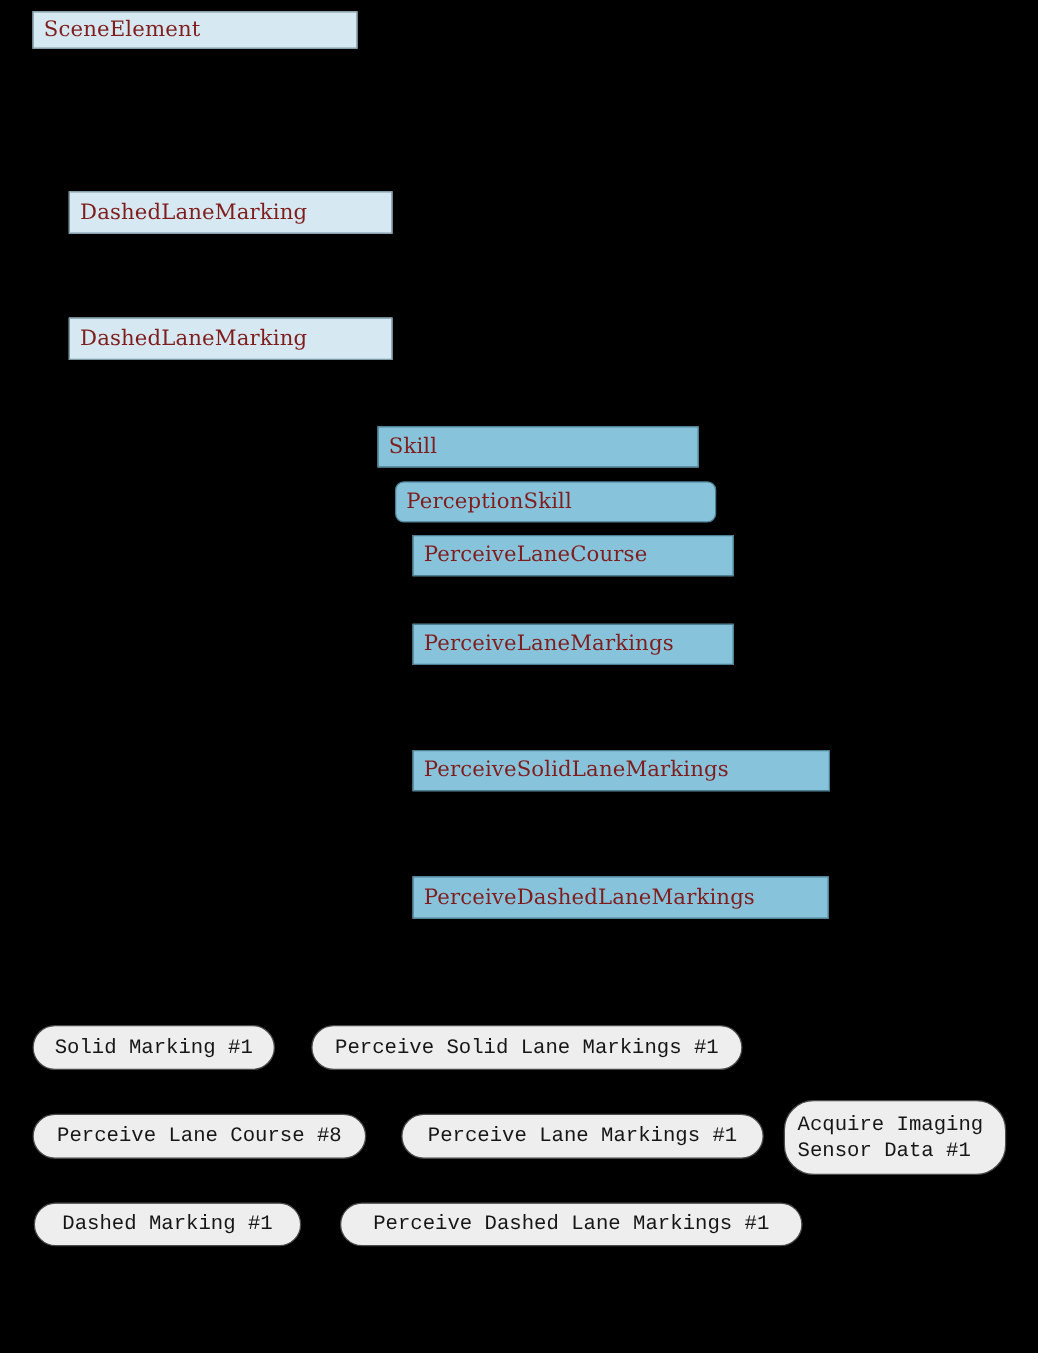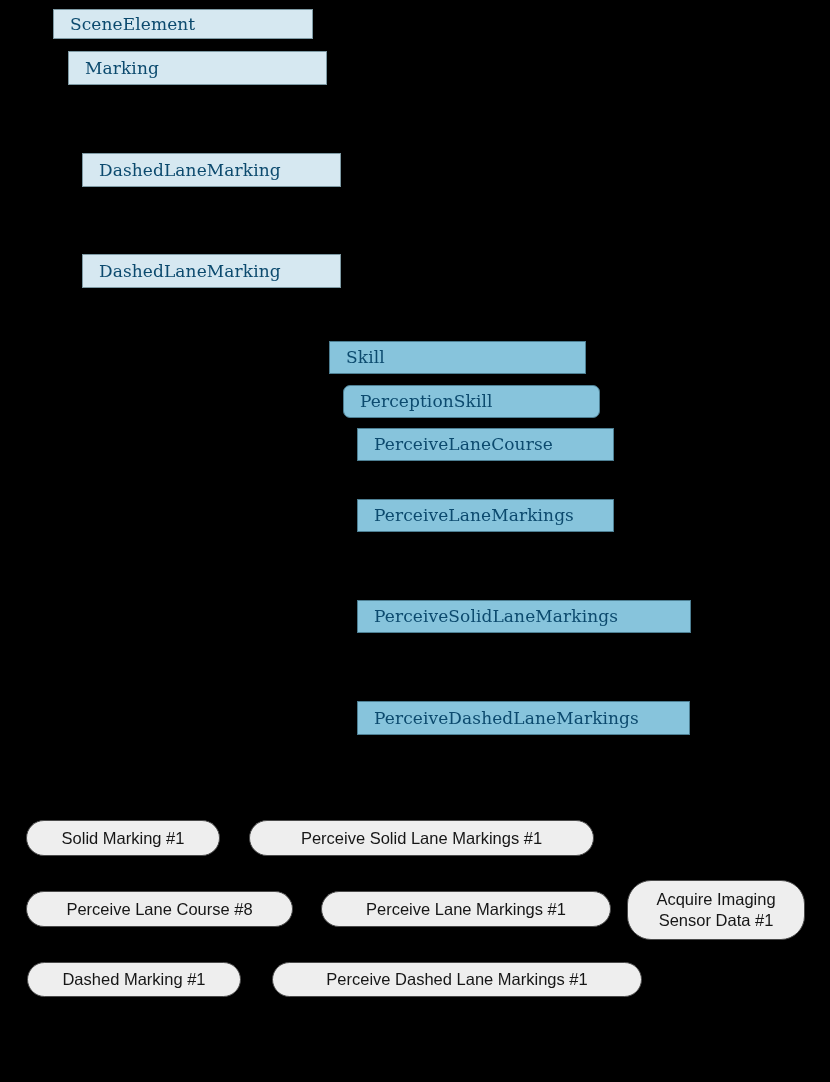--- a/index.html
+++ b/index.html
@@ -20,72 +20,67 @@
   }
 
   
   .class-node {
     position: absolute;
     box-sizing: border-box;
     border: 1px solid #6f8f9c;
     display: flex;
     align-items: center;
     justify-content: flex-start;
-    padding-left: 16px;
-    color: #0c4a6e;
+    padding-left: 8px;
+    color: #7f1d1d;
     font-family: "DejaVu Serif", "Liberation Serif", serif;
     font-size: 17px;
     line-height: 1;
     letter-spacing: 0.1px;
     white-space: nowrap;
-    margin-left: 27px;
   }
   .class-node.tier-scene {
     background: #d6e8f1;
     border-color: #7e9aa4;
   }
   .class-node.tier-skill {
     background: #87c4dc;
     border-color: #4d7f93;
   }
 
   
   .instance-node {
     position: absolute;
     box-sizing: border-box;
     background: #eeeeee;
     border: 1px solid #4a4a4a;
     border-radius: 999px;
     display: flex;
     align-items: center;
     justify-content: center;
-    text-align: center;
     color: #161616;
-    font-family: Liberation Sans, sans-serif;
+    font-family: Liberation Mono, monospace;
     font-size: 16.5px;
     line-height: 1.15;
     white-space: nowrap;
     padding: 0 14px;
   }
   .instance-node.multiline {
     border-radius: 24px;
     white-space: normal;
     line-height: 1.28;
     padding: 0 10px;
   }
 </style>
 </head>
 <body>
 
 <div id="canvas">
     <div class="class-node tier-scene" style="left: 26px; top: 9px; width: 260px; height: 30px;">
       <span>SceneElement</span>
-    </div>
-    <div class="class-node tier-scene" style="left: 41px; top: 51px; width: 259px; height: 34px;">
-      <span>Marking</span>
     </div>
     <div class="class-node tier-scene" style="left: 55px; top: 153px; width: 259px; height: 34px;">
       <span>DashedLaneMarking</span>
     </div>
     <div class="class-node tier-scene" style="left: 55px; top: 254px; width: 259px; height: 34px;">
       <span>DashedLaneMarking</span>
     </div>
     <div class="class-node tier-skill" style="left: 302px; top: 341px; width: 257px; height: 33px;">
       <span>Skill</span>
     </div>

